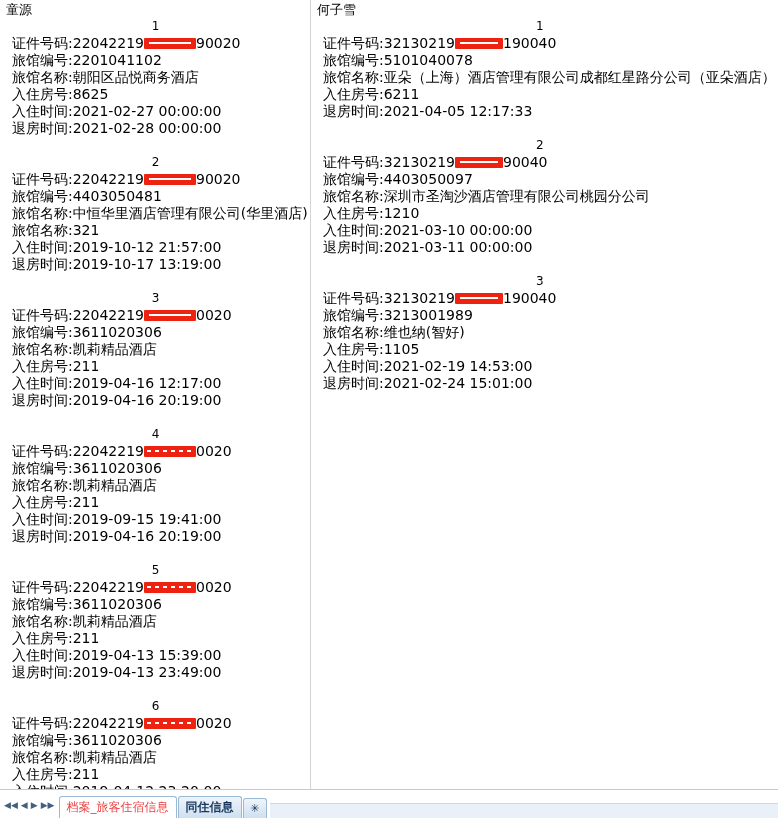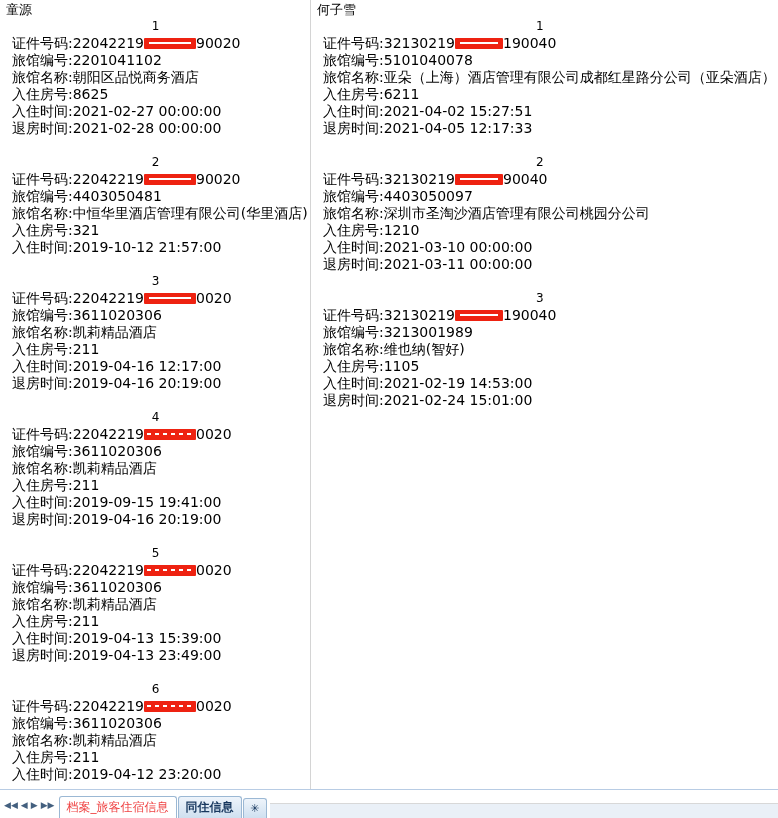--- a/index.html
+++ b/index.html
@@ -191,22 +191,23 @@
         <div class="rec-line">入住时间:2021-02-27 00:00:00</div>
         <div class="rec-line">退房时间:2021-02-28 00:00:00</div>
         <div class="blank-line"></div>
       </div>
 
       <div class="record">
         <div class="rec-index">2</div>
         <div class="rec-line"><span>证件号码:</span><span>22042219</span><span class="redact solid w1"></span><span>90020</span></div>
         <div class="rec-line">旅馆编号:4403050481</div>
         <div class="rec-line">旅馆名称:中恒华里酒店管理有限公司(华里酒店)</div>
-        <div class="rec-line">入住房号:321</div>
+        <div class="rec-line">旅馆名称:321</div>
         <div class="rec-line">入住时间:2019-10-12 21:57:00</div>
+        <div class="rec-line">退房时间:2019-10-17 13:19:00</div>
         <div class="blank-line"></div>
       </div>
 
       <div class="record">
         <div class="rec-index">3</div>
         <div class="rec-line"><span>证件号码:</span><span>22042219</span><span class="redact solid w1"></span><span>0020</span></div>
         <div class="rec-line">旅馆编号:3611020306</div>
         <div class="rec-line">旅馆名称:凯莉精品酒店</div>
         <div class="rec-line">入住房号:211</div>
         <div class="rec-line">入住时间:2019-04-16 12:17:00</div>
@@ -249,21 +250,20 @@
 
     <div class="col col-right">
       <div class="person-name">何子雪</div>
 
       <div class="record">
         <div class="rec-index" style="text-align:left; padding-left:225px">1</div>
         <div class="rec-line"><span>证件号码:</span><span>32130219</span><span class="redact solid w2"></span><span>190040</span></div>
         <div class="rec-line">旅馆编号:5101040078</div>
         <div class="rec-line">旅馆名称:亚朵（上海）酒店管理有限公司成都红星路分公司（亚朵酒店）</div>
         <div class="rec-line">入住房号:6211</div>
-        <div class="rec-line">入住时间:2021-04-02 15:27:51</div>
         <div class="rec-line">退房时间:2021-04-05 12:17:33</div>
         <div class="blank-line"></div>
       </div>
 
       <div class="record">
         <div class="rec-index" style="text-align:left; padding-left:225px">2</div>
         <div class="rec-line"><span>证件号码:</span><span>32130219</span><span class="redact solid w2"></span><span>90040</span></div>
         <div class="rec-line">旅馆编号:4403050097</div>
         <div class="rec-line">旅馆名称:深圳市圣淘沙酒店管理有限公司桃园分公司</div>
         <div class="rec-line">入住房号:1210</div>

